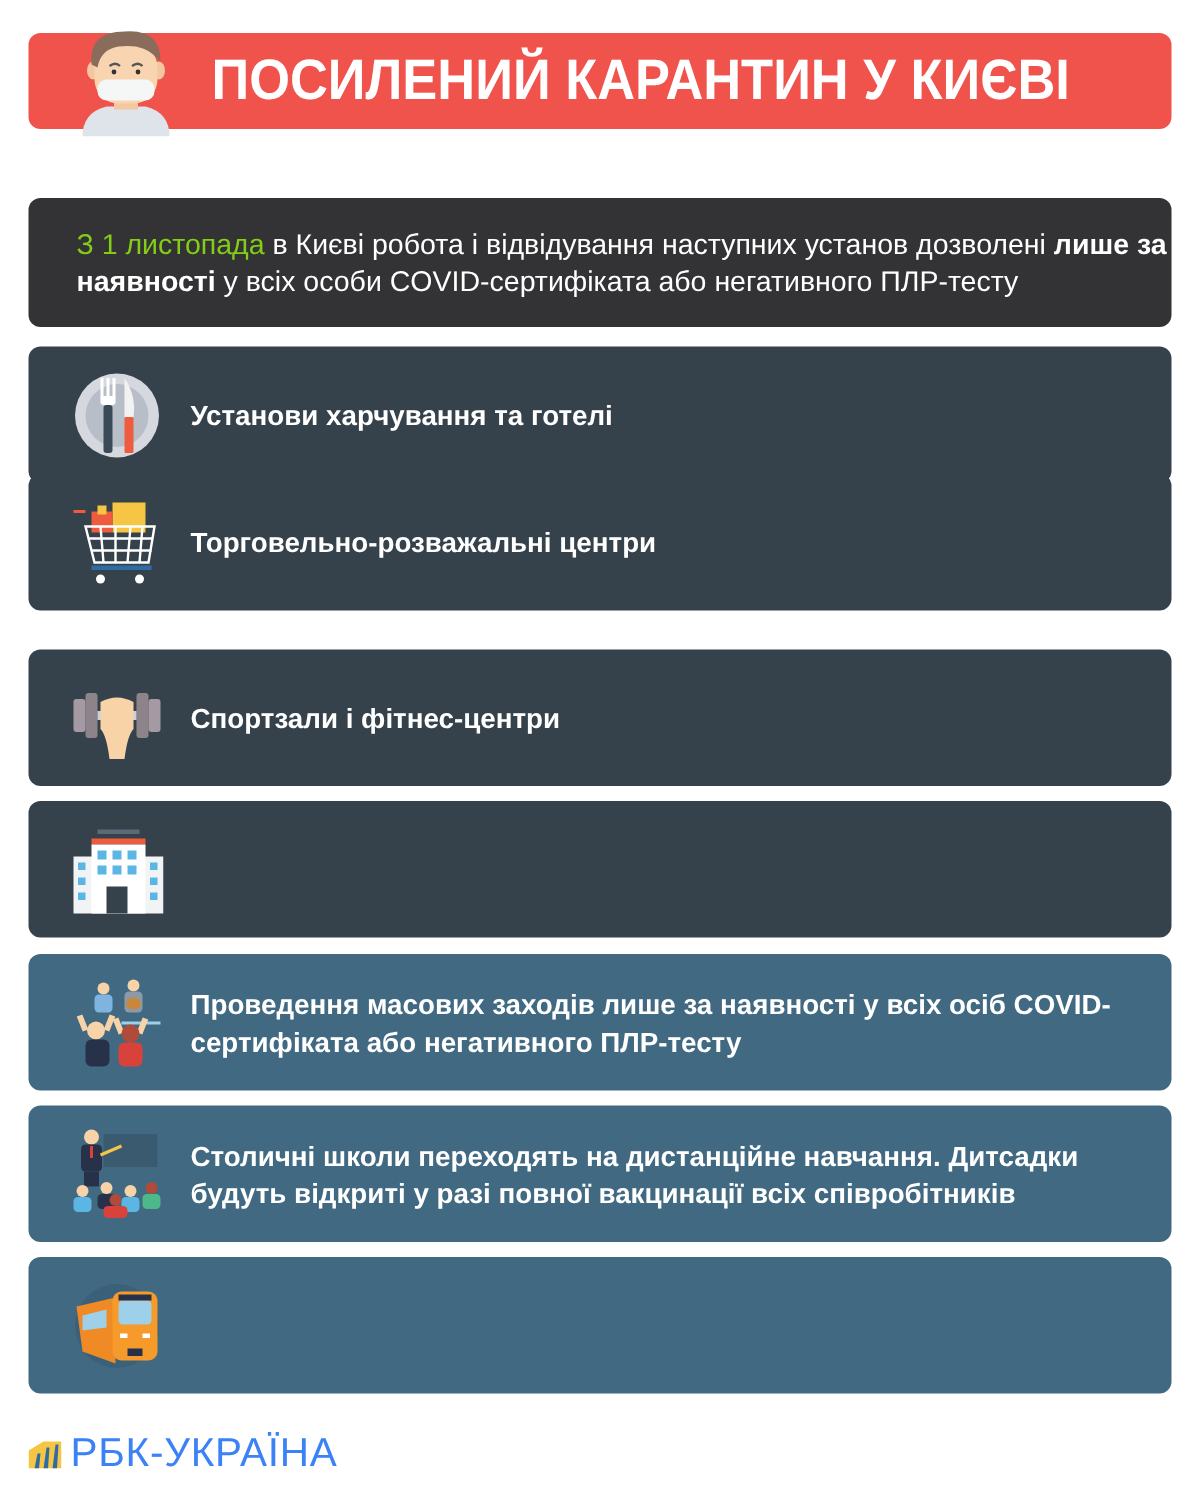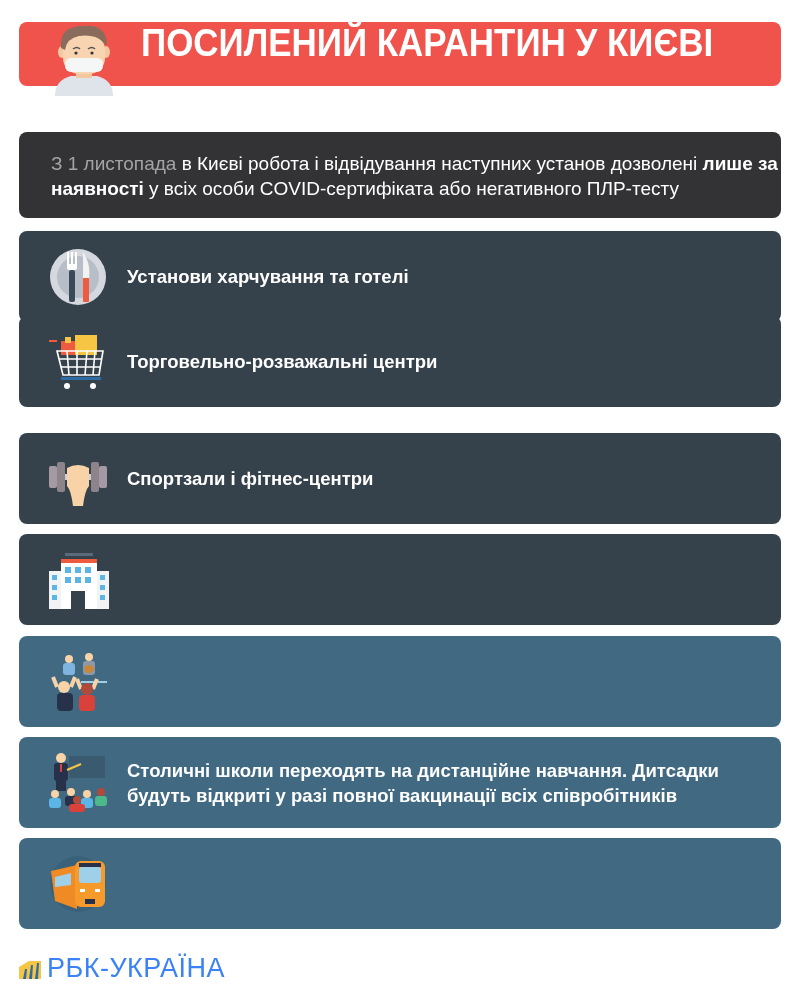--- a/index.html
+++ b/index.html
@@ -1,21 +1,21 @@
 <!DOCTYPE html>
 <html><head>
 <meta charset="utf-8">
 <style>
   html,body{margin:0;padding:0;}
   body{width:800px;height:1003px;background:#ffffff;position:relative;overflow:hidden;font-family:"Liberation Sans","DejaVu Sans",sans-serif;}
   .box{position:absolute;left:19px;width:762px;border-radius:8px;box-sizing:border-box;}
-  .header{top:22px;height:64px;background:#f0524c;display:flex;}
+  .header{top:22px;height:64px;background:#f0524c;display:flex;align-items:center;}
   .header .title{color:#ffffff;font-weight:bold;font-size:38px;letter-spacing:0px;margin-left:22px;transform:scaleX(0.92);transform-origin:left center;white-space:nowrap;}
   .intro{top:132px;height:86px;background:#333335;color:#ffffff;font-size:19px;line-height:25px;padding:19px 0 0 32px;}
-  .intro .hl{color:#a3a3a3;margin-top:28px;}
+  .intro .hl{color:#84cc16;margin-top:28px;}
   .intro .b{font-weight:bold;}
   .row{display:flex;align-items:center;height:91px;}
   .row.dark{background:#36424b;}
   .row.blue{background:#416a82;}
   .row .icon{width:62px;height:62px;margin-left:28px;flex:0 0 62px;}
   .row .text{color:#ffffff;font-weight:bold;font-size:18.5px;line-height:25px;margin-left:18px;width:640px;}
   .logo{position:absolute;left:19px;top:953px;display:flex;align-items:center;}
   .logo .name{font-size:27px;color:#3b82f6;letter-spacing:0.5px;margin-left:6px;}
 </style>
 </head>
@@ -118,20 +118,21 @@
     <rect x="36" y="10" width="12" height="14" rx="3" fill="#8c9aa8"></rect>
     <ellipse cx="42" cy="18" rx="5" ry="4" fill="#c9873c"></ellipse>
     <rect x="34" y="30" width="26" height="2" fill="#9fd0ea"></rect>
     <path d="M6 26 L10 36 M28 26 L24 36" stroke="#f8d3a8" stroke-width="4"></path>
     <circle cx="17" cy="36" r="6" fill="#f8d3a8"></circle>
     <rect x="10" y="42" width="16" height="18" rx="4" fill="#27324a"></rect>
     <path d="M30 28 L34 38 M50 28 L46 38" stroke="#f8d3a8" stroke-width="4"></path>
     <circle cx="40" cy="38" r="6" fill="#b04a3a"></circle>
     <rect x="32" y="44" width="16" height="16" rx="4" fill="#d9423a"></rect>
   </svg>
+  <div class="text">Проведення масових заходів лише за наявності у всіх осіб COVID-сертифіката або негативного ПЛР-тесту</div>
 </div>
 
 <div class="box row blue" style="top:737px">
   <svg class="icon" viewBox="0 0 62 62">
     <rect x="22" y="4" width="36" height="22" fill="#3a5a70"></rect>
     <circle cx="14" cy="6" r="5" fill="#f8d3a8"></circle>
     <rect x="7" y="11" width="14" height="18" rx="3" fill="#27324a"></rect>
     <rect x="13" y="12" width="2" height="8" fill="#d9423a"></rect>
     <path d="M20 18 L34 12" stroke="#f6c544" stroke-width="2"></path>
     <rect x="9" y="29" width="10" height="10" fill="#27324a"></rect>

